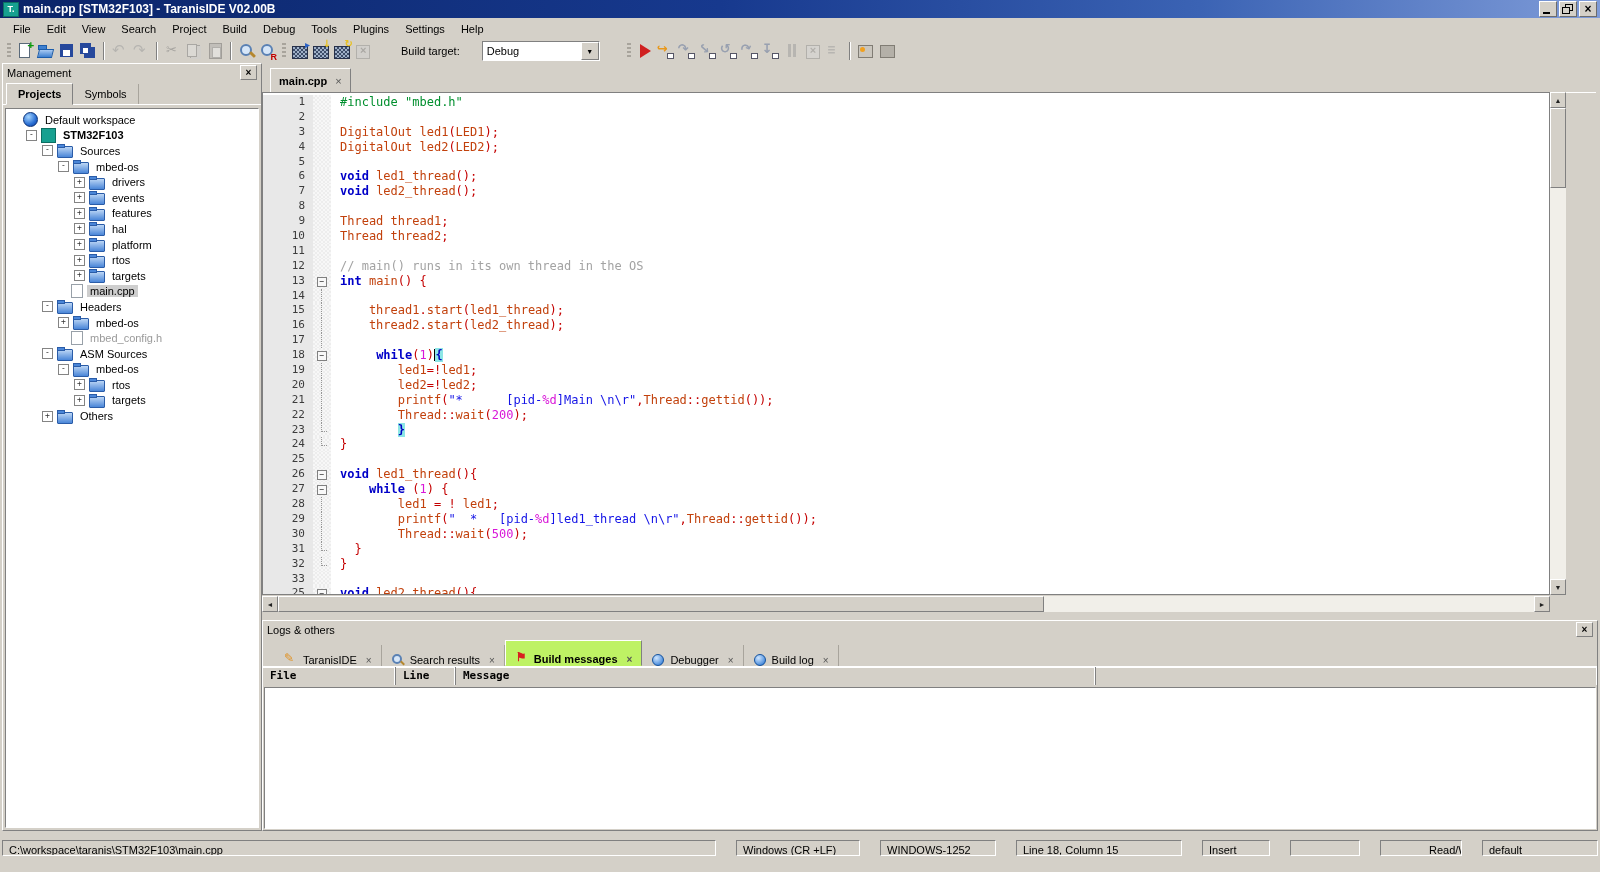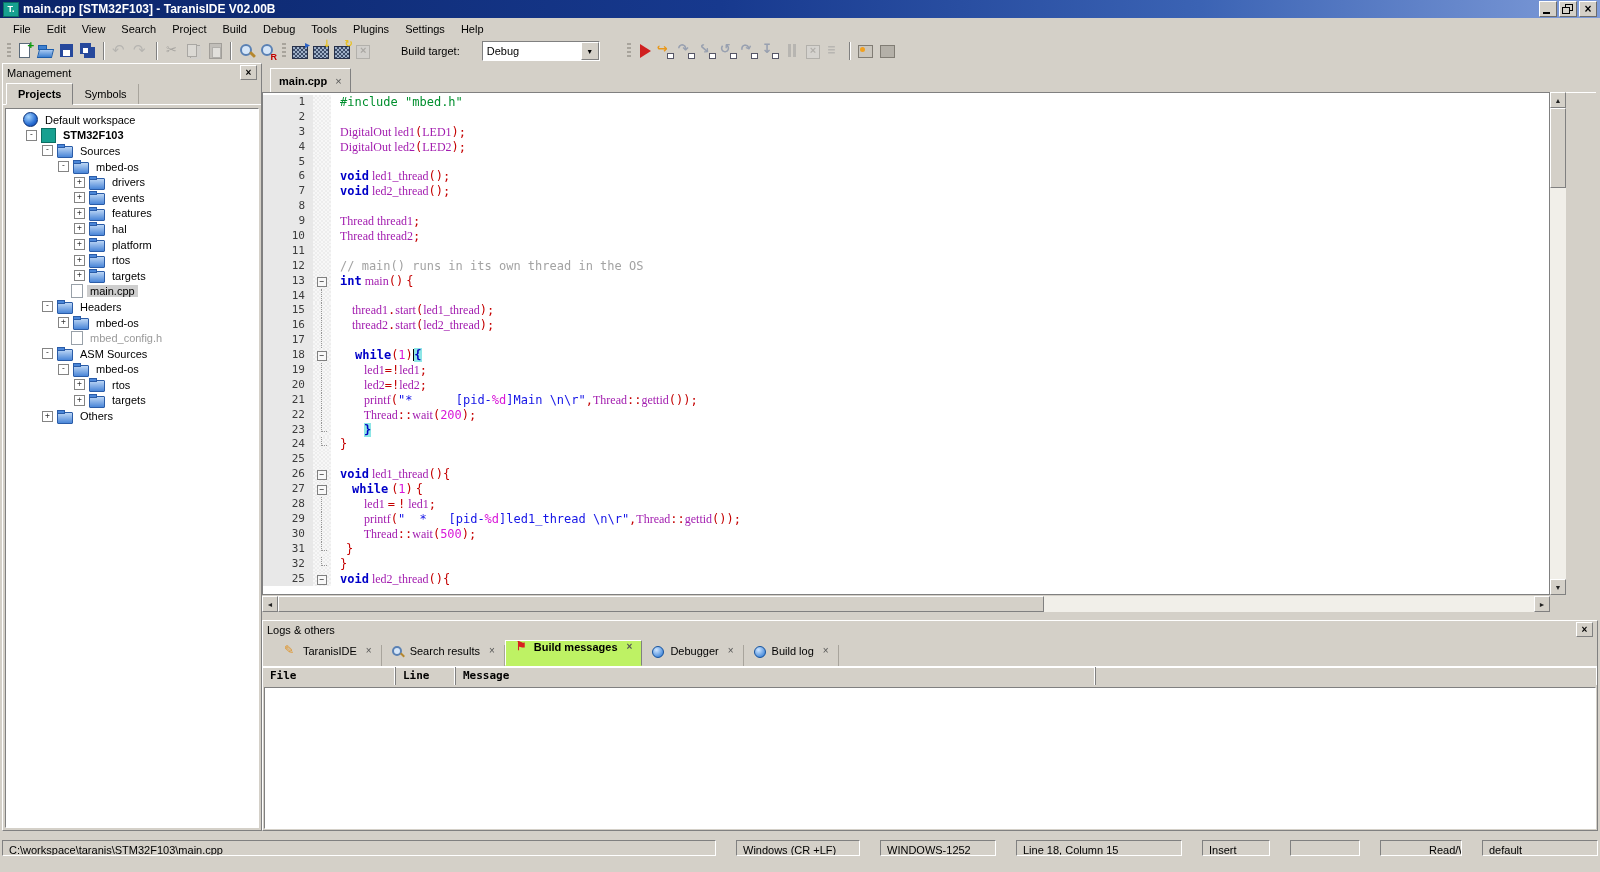--- a/index.html
+++ b/index.html
@@ -132,21 +132,21 @@
   .fold{width:18px;flex:none;position:relative;
     background:repeating-conic-gradient(#ededed 0 25%,#f7f7f7 0 50%) 0 0/4px 4px;}
   .fold.f-box::before{content:"−";position:absolute;left:4px;top:3px;width:8px;height:8px;line-height:7px;
     text-align:center;font-size:8px;background:#f8f8f8;border:1px solid #808080;color:#222;}
   .fold.f-v::before{content:"";position:absolute;left:8px;top:0;bottom:0;border-left:1px dotted #969696;}
   .fold.f-end::before{content:"";position:absolute;left:8px;top:0;height:8px;width:5px;
     border-left:1px dotted #969696;border-bottom:1px dotted #969696;}
   .code{white-space:pre;padding-left:9px;}
   .tk-pp{color:#008f2e;}
   .tk-kw{color:#0000c8;font-weight:bold;}
-  .tk-id{color:#a21caf;font-family:Liberation Serif, serif;}
+  .tk-id{color:#c2410c;}
   .tk-op{color:#c40000;}
   .tk-str{color:#1414e6;}
   .tk-num{color:#d816d8;}
   .tk-cm{color:#a3a3a3;}
   .tk-hl{background:#8ce6e6;color:#0000c0;font-weight:bold;}
   .caret{display:inline-block;width:1.5px;height:12px;background:#000;vertical-align:-2px;}
 
   
   .vscroll{position:absolute;right:30px;top:29px;width:16px;height:503px;background:#f1efe9;}
   .hscroll{position:absolute;left:0;top:533px;width:1288px;height:16px;background:#f1efe9;}
@@ -159,21 +159,21 @@
   .sb-right{right:0;top:0;} .sb-right::before{content:"►";}
   .vthumb{position:absolute;left:0;top:16px;width:16px;height:80px;background:#d4d0c8;
     border:1px solid;border-color:#fff #808080 #808080 #fff;box-sizing:border-box;}
   .hthumb{position:absolute;left:16px;top:0;width:766px;height:16px;background:#d4d0c8;
     border:1px solid;border-color:#fff #808080 #808080 #fff;box-sizing:border-box;}
 
   
   .logs{position:absolute;left:262px;top:620px;width:1334px;bottom:41px;background:#d4d0c8;
     border:1px solid;border-color:#fff #808080 #808080 #fff;}
   .logs-tabs{height:28px;display:flex;align-items:flex-end;padding-left:12px;}
-  .ltab{height:21px;display:flex;align-items:flex-start;gap:6px;padding:0 9px;position:relative;border-right:1px solid #a8a49c;}
+  .ltab{height:21px;display:flex;align-items:flex-end;gap:6px;padding:0 9px;position:relative;border-right:1px solid #a8a49c;}
   .ltab.active{background:#bef264;font-weight:bold;border:1px solid;border-color:#fff #808080 transparent #fff;height:24px;}
   .ltab-x{color:#555;font-size:10px;margin-left:3px;}
   .ltab-x::before{content:"×";}
   .licon{width:13px;height:13px;position:relative;flex:none;}
   .li-pencil::before{content:"✎";position:absolute;left:0;top:-2px;color:#e09020;font-size:12px;}
   .li-search::before{content:"";position:absolute;left:1px;top:1px;width:6px;height:6px;border:2px solid #5a81b4;border-radius:50%;background:#d6e6f8;}
   .li-search::after{content:"";position:absolute;left:9px;top:9px;width:5px;height:2px;background:#b5872e;transform:rotate(45deg);}
   .li-flag::before{content:"⚑";position:absolute;left:1px;top:-2px;color:#d82020;font-size:12px;}
   .li-gear::before{content:"";position:absolute;left:1px;top:1px;width:10px;height:10px;border-radius:50%;
     border:1px solid #14529e;background:radial-gradient(circle at 35% 30%,#cfe6ff,#1f6fd0);}
@@ -548,20 +548,25 @@
         <span class="ln">31</span>
         <span class="fold f-end"></span>
         <span class="code"><span class="tk-id">  </span><span class="tk-op">}</span></span>
       </div>
       <div class="cl">
         <span class="ln">32</span>
         <span class="fold f-end"></span>
         <span class="code"><span class="tk-op">}</span></span>
       </div>
       <div class="cl">
+        <span class="ln">33</span>
+        <span class="fold"></span>
+        <span class="code"></span>
+      </div>
+      <div class="cl">
         <span class="ln">25</span>
         <span class="fold f-box"></span>
         <span class="code"><span class="tk-kw">void</span><span class="tk-id"> led2_thread</span><span class="tk-op">(){</span></span>
       </div>
     </div>
   <div class="vscroll">
     <span class="sbtn sb-up"></span>
     <span class="vthumb"></span>
     <span class="sbtn sb-down"></span>
   </div>

